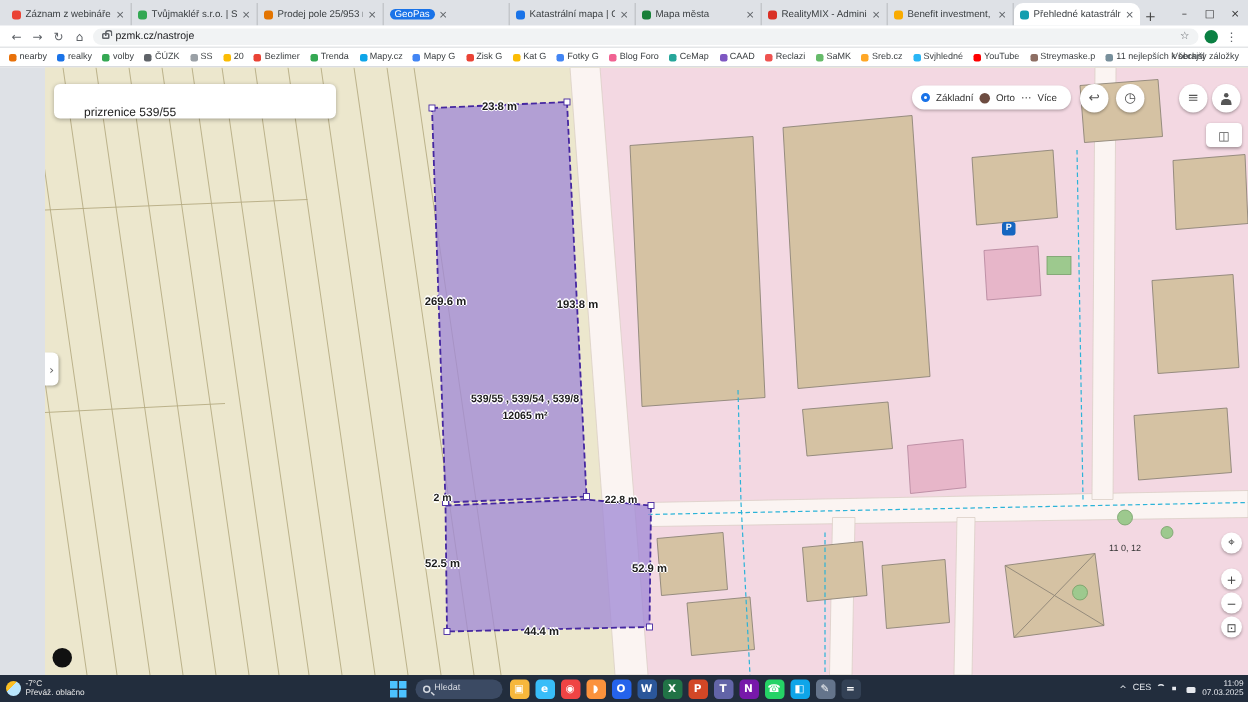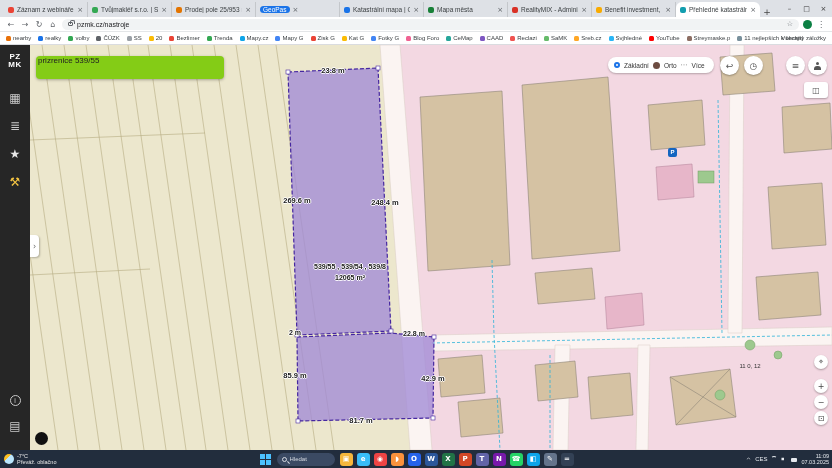--- a/index.html
+++ b/index.html
@@ -46,21 +46,21 @@
   .sic { font-size:12px; color:#c9c9c9; margin:7px 0; width:16px; text-align:center; }
   .sic.star { color:#e8e8e8; }
   .sic.active { color:#f5c542; }
   .side-bottom { margin-top:auto; margin-bottom:10px; display:flex; flex-direction:column; align-items:center; }
   .infoc { width:11px; height:11px; border:1px solid #c9c9c9; border-radius:50%; color:#c9c9c9; font-size:7px; line-height:10px; text-align:center; margin:6px 0; }
 
   .map { position:absolute; top:0; left:30px; width:802px; height:405px; overflow:hidden; background:#ece7cd; }
   .map svg { position:absolute; top:0; left:0; }
 
   
-  .msearch { position:absolute; left:6px; top:11px; width:188px; height:23px; background:#84cc16; border-radius:4px; box-shadow:0 1px 3px rgba(0,0,0,.3); display:flex; align-items:flex-start; padding:0 2px; }
+  .msearch { position:absolute; left:6px; top:11px; width:188px; height:23px; background:#ffffff; border-radius:4px; box-shadow:0 1px 3px rgba(0,0,0,.3); display:flex; align-items:flex-end; padding:0 20px; }
   .msearch input { border:none; outline:none; flex:1; font-size:8px; color:#222; font-family:"Liberation Sans",sans-serif; background:transparent; }
   .mclear { font-size:9px; color:#777; }
 
   
   .layerpill { position:absolute; left:578px; top:12px; width:106px; height:16px; background:#fff; border-radius:9px; box-shadow:0 1px 2px rgba(0,0,0,.25); display:flex; align-items:center; gap:4px; padding:0 6px; font-size:6.5px; color:#333; }
   .radio { width:6px; height:6px; border:2px solid #1a73e8; border-radius:50%; flex:0 0 6px; }
   .orto-dot { width:7px; height:7px; border-radius:50%; background:#6d4c41; flex:0 0 7px; }
   .pill-dots { color:#555; font-size:7px; }
   .cbtn { position:absolute; top:11px; width:19px; height:19px; background:#fff; border-radius:50%; box-shadow:0 1px 2px rgba(0,0,0,.3); display:flex; align-items:center; justify-content:center; font-size:9px; color:#555; }
   .person { position:relative; width:8px; height:8px; }
@@ -286,34 +286,20 @@
 
       <span class="bm">
         <i class="bmi" style="background: rgb(120, 144, 156);"></i>
         <span class="bmt">11 nejlepších k obrajšl</span>
       </span>
     </div>
   <span class="bm-all" style="position:absolute;top:35px;right:6px;font-size:6px;color:#3c4043;">Všechny záložky</span>
 
   <div class="app">
 
-    <div class="side">
-      <div class="logo">
-        <div>PZ</div>
-        <div>MK</div>
-      </div>
-      <span class="sic g">▦</span>
-      <span class="sic g">≣</span>
-      <span class="sic star g">★</span>
-      <span class="sic active g">⚒</span>
-      <div class="side-bottom">
-        <span class="infoc">i</span>
-        <span class="sic g">▤</span>
-      </div>
-    </div>
 
     <div class="map">
       <svg width="802" height="405" viewBox="0 0 802 405">
         <rect x="0" y="0" width="802" height="405" fill="#ece7cd"></rect>
 
         <g stroke="#b5ab82" stroke-width="0.6">
           <line x1="-30" y1="0" x2="28" y2="405"></line>
             <line x1="-10" y1="0" x2="48" y2="405"></line>
           <line x1="12" y1="0" x2="70" y2="405"></line>
             <line x1="34" y1="0" x2="92" y2="405"></line>
@@ -387,28 +373,28 @@
               <rect x="265" y="288" width="4" height="4"></rect>
             <rect x="402" y="290" width="4" height="4"></rect>
               <rect x="401" y="371" width="4" height="4"></rect>
             <rect x="266" y="374" width="4" height="4"></rect>
           </g>
         </g>
       </svg>
 
       <span class="ml" style="left:303px;top:21px;">23.8 m</span>
       <span class="ml" style="left:267px;top:151px;">269.6 m</span>
-      <span class="ml" style="left:355px;top:153px;">248.4 m</span>
+      <span class="ml" style="left:355px;top:153px;">193.8 m</span>
       <span class="ml small" style="left:320px;top:218px;">539/55 , 539/54 , 539/8</span>
       <span class="ml small" style="left:320px;top:229px;">12065 m²</span>
       <span class="ml small" style="left:265px;top:284px;">2 m</span>
       <span class="ml small" style="left:384px;top:285px;">22.8 m</span>
-      <span class="ml" style="left:265px;top:326px;">85.9 m</span>
-      <span class="ml" style="left:403px;top:329px;">42.9 m</span>
-      <span class="ml" style="left:331px;top:371px;">81.7 m</span>
+      <span class="ml" style="left:265px;top:326px;">52.5 m</span>
+      <span class="ml" style="left:403px;top:329px;">52.9 m</span>
+      <span class="ml" style="left:331px;top:371px;">44.4 m</span>
       <span class="pbadge">P</span>
       <span class="plabel" style="left:720px;top:318px;">11 0, 12</span>
 
       <div class="msearch">
         <input type="text" readonly="" value="prizrenice 539/55" style="">
         <span class="mclear g"></span>
       </div>
 
       <div class="layerpill">
         <span class="radio"></span>

